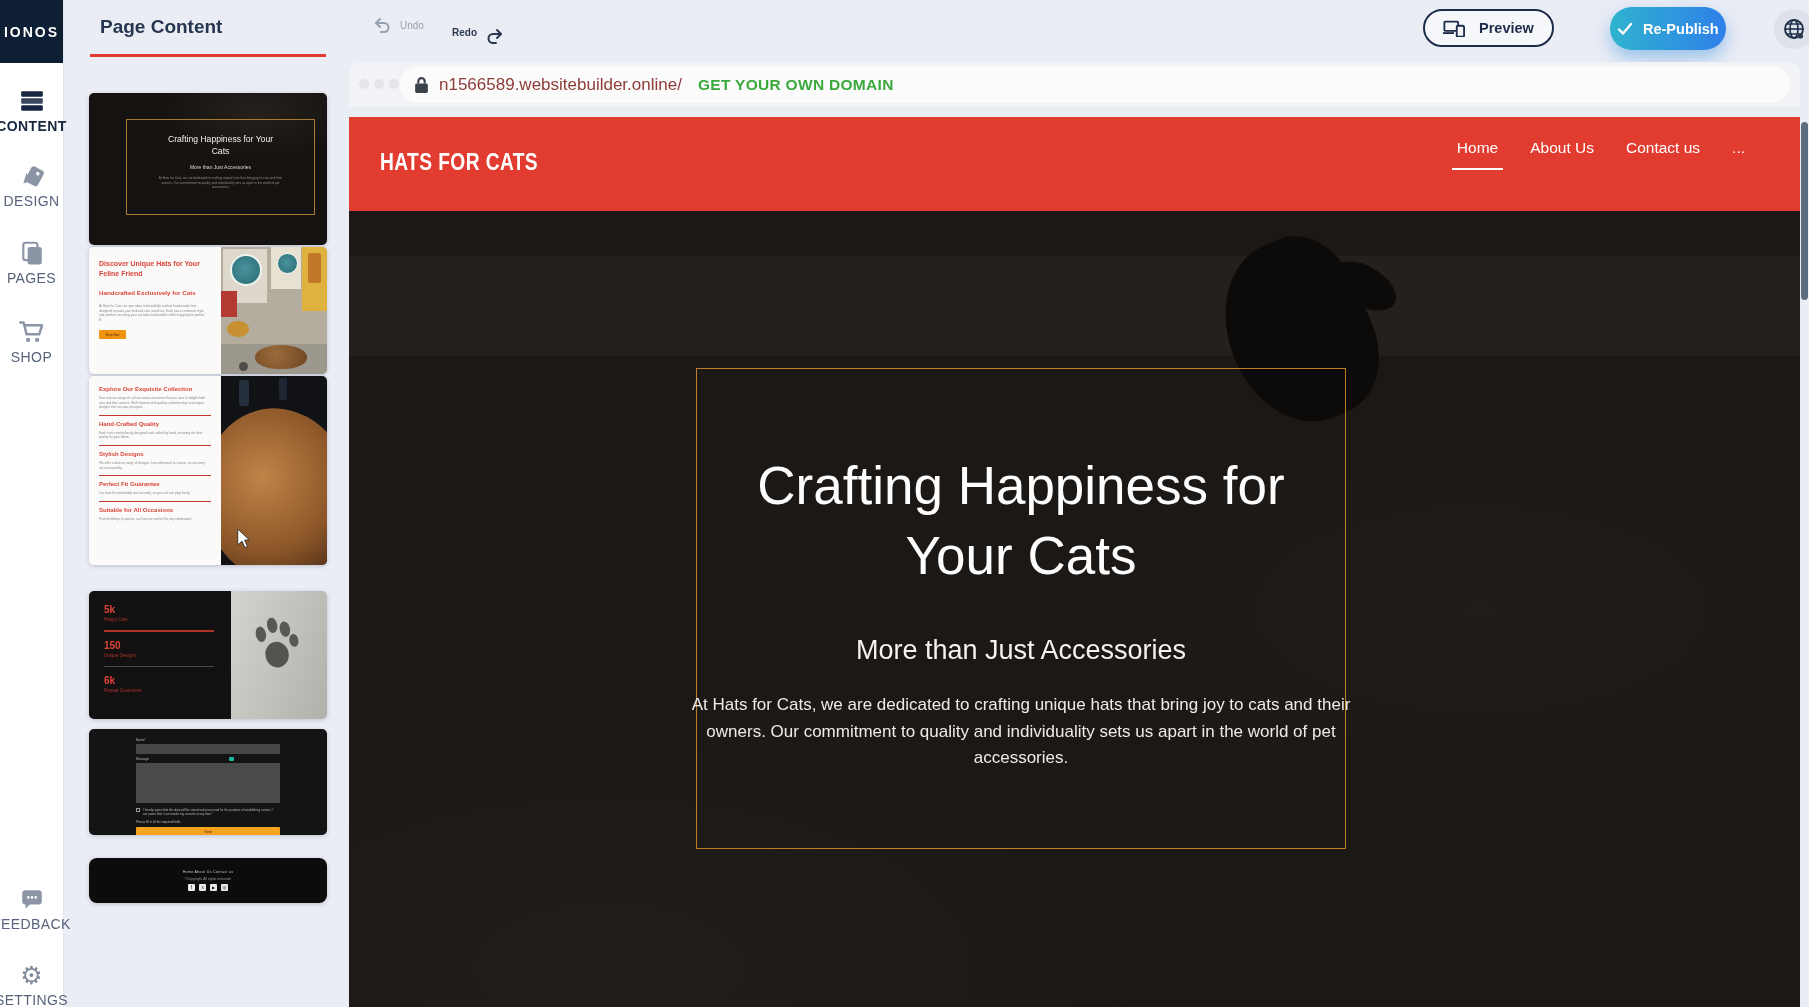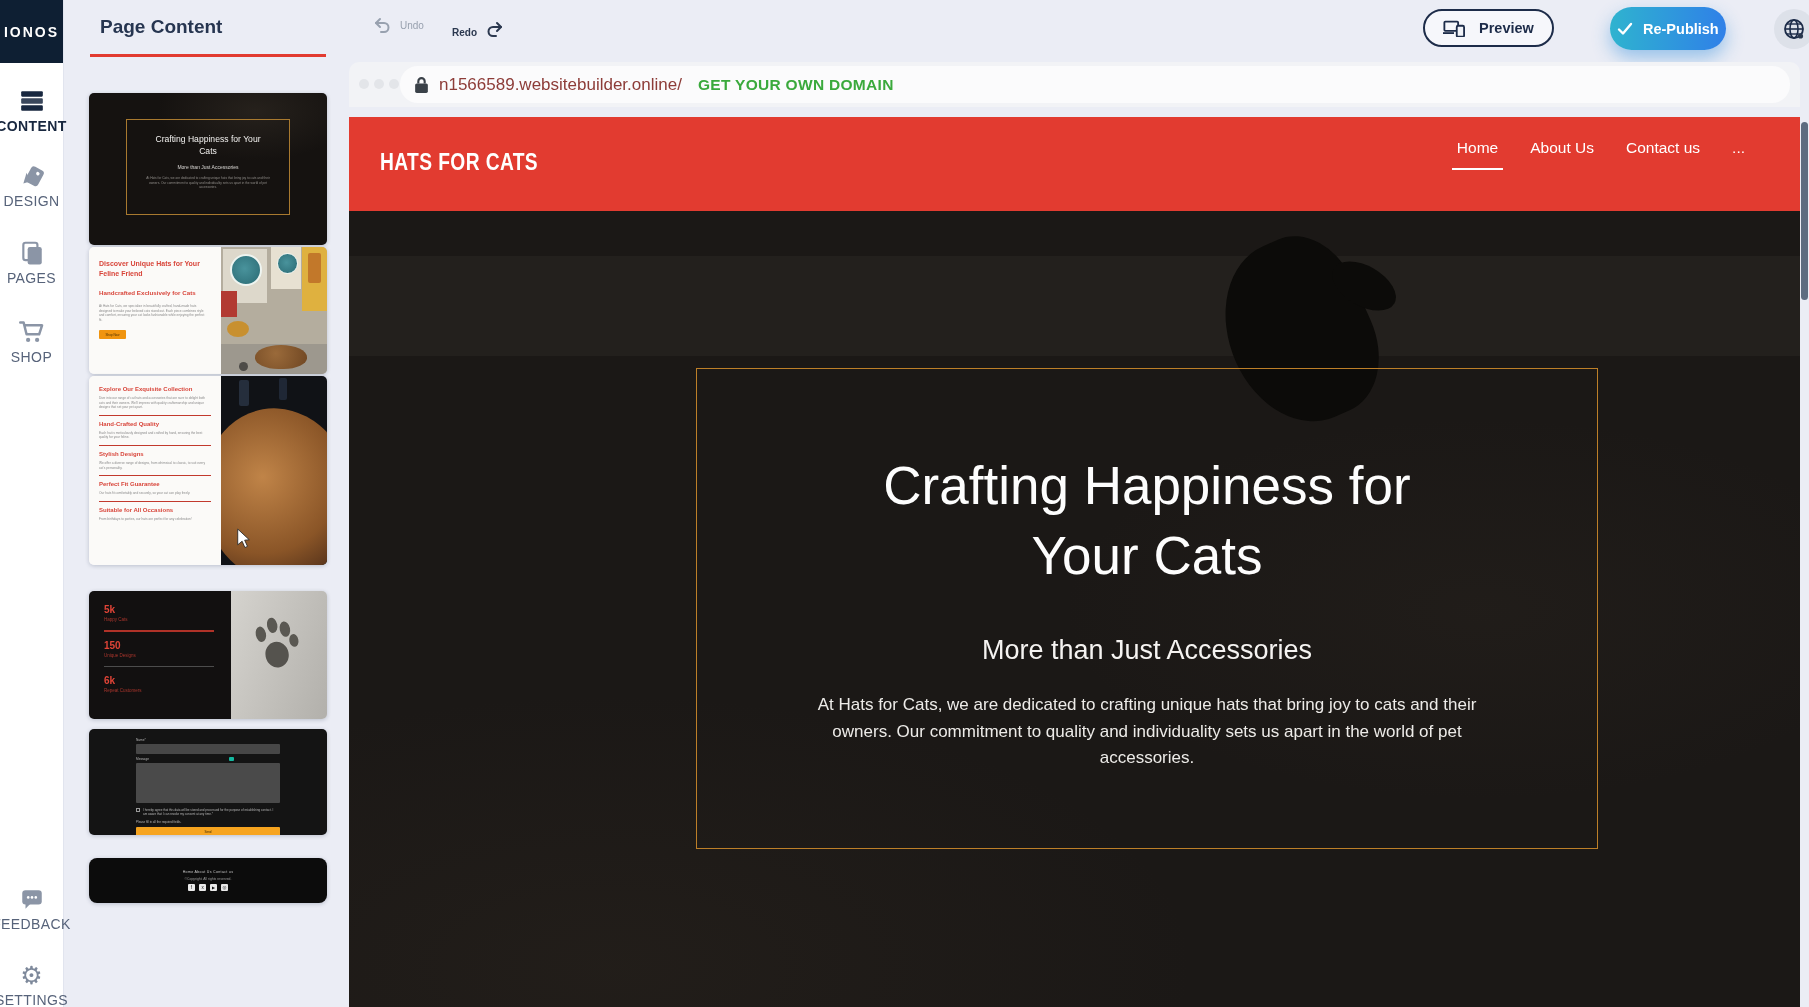--- a/index.html
+++ b/index.html
@@ -43,21 +43,21 @@
   .nav-item{position:relative;color:#fff;font-size:15.5px;cursor:pointer;}
   .nav-item.active::after{content:"";position:absolute;left:-5px;right:-5px;bottom:-13px;height:2.5px;background:#fff;}
   .hero{position:absolute;left:349px;top:211px;width:1451px;height:796px;overflow:hidden;cursor:pointer;
     background:
       radial-gradient(900px 420px at 18% 95%, rgba(70,58,44,.16), transparent 65%),
       radial-gradient(700px 320px at 78% 50%, rgba(80,68,54,.10), transparent 60%),
       var(--hero-bg,#1b1816);}
   .hero-band{position:absolute;left:0;top:45px;width:100%;height:100px;background:rgba(205,192,168,.05);}
   .cat-sil{position:absolute;left:880px;top:28px;width:140px;height:185px;background:#0c0b09;border-radius:58% 42% 45% 55%;transform:rotate(-24deg);}
   .cat-sil2{position:absolute;left:980px;top:55px;width:70px;height:40px;background:#0c0b09;border-radius:50%;transform:rotate(30deg);}
-  .hero-box{position:absolute;left:347px;top:157px;width:902px;height:481px;border:1.6px solid var(--hero-border,#bd7f28);box-sizing:border-box;display:flex;flex-direction:column;align-items:center;padding-top:82px;cursor:pointer;}
+  .hero-box{position:absolute;left:347px;top:157px;width:650px;height:481px;border:1.6px solid var(--hero-border,#bd7f28);box-sizing:border-box;display:flex;flex-direction:column;align-items:center;padding-top:82px;cursor:pointer;}
   .hero-title{color:#fdfdfd;font-size:53px;line-height:70px;text-align:center;font-weight:normal;margin:0;}
   .hero-sub{color:#f5f3f1;font-size:27px;margin-top:44px;font-weight:normal;}
   .hero-body{color:#edebe8;font-size:17px;line-height:26.5px;width:668px;text-align:center;margin-top:26px;}
   .scroll-thumb{position:absolute;left:1801px;top:122px;width:7px;height:178px;border-radius:4px;background:#5d6c80;cursor:pointer;}
   
   .rh{color:var(--thumb-red,#d8453a);font-weight:bold;}
 </style>
 </head>
 <body>
 
@@ -115,21 +115,21 @@
   <div class="side-item" style="top:962px">
     <span class="gear-glyph">⚙</span>
     <span class="lbl">SETTINGS</span>
   </div>
 </aside>
 
 <h1 class="panel-title" style="margin:0">Page Content</h1>
 <div class="red-divider"></div>
 
 <div class="thumb" style="top:93px;height:152px;background:radial-gradient(140px 70px at 70% 12%, #26211c, transparent 70%), #151210;">
-  <div class="abs" style="left:37px;top:26px;width:164px;height:96px;border:1px solid #a8792f;display:flex;flex-direction:column;align-items:center;padding-top:14px;box-sizing:border-box;">
+  <div class="abs" style="left:37px;top:26px;width:189px;height:96px;border:1px solid #a8792f;display:flex;flex-direction:column;align-items:center;padding-top:14px;box-sizing:border-box;">
     <div style="color:#f2f1ef;font-size:8.6px;line-height:11.5px;text-align:center;width:120px;">Crafting Happiness for Your Cats</div>
     <div style="color:#dcdad7;font-size:5px;margin-top:7px;">More than Just Accessories</div>
     <div style="color:#8f8c88;font-size:3.2px;line-height:4.6px;text-align:center;width:126px;margin-top:6px;">At Hats for Cats, we are dedicated to crafting unique hats that bring joy to cats and their owners. Our commitment to quality and individuality sets us apart in the world of pet accessories.</div>
   </div>
 </div>
 
 <div class="thumb" style="top:247px;height:127px;display:flex;">
   <div style="width:132px;background:#fbfaf8;padding:12px 10px 0 10px;box-sizing:border-box;">
     <div class="rh" style="font-size:7px;line-height:9.5px;">Discover Unique Hats for Your Feline Friend</div>
     <div class="rh" style="font-size:6.2px;margin-top:11px;">Handcrafted Exclusively for Cats</div>
@@ -225,21 +225,21 @@
 </div>
 
 <div class="abs" style="left:372px;top:16px;display:flex;align-items:center;gap:8px;cursor:pointer;">
   <svg width="20" height="18" viewBox="0 0 20 18">
     <path d="M4 7 h8 a4.5 4.5 0 0 1 0 9 h-3" fill="none" stroke="#98a1af" stroke-width="2" stroke-linecap="round"></path>
     <path d="M8 3 L4 7 L8 11" fill="none" stroke="#98a1af" stroke-width="2" stroke-linecap="round" stroke-linejoin="round"></path>
   </svg>
   <span class="tool-txt" style="color:#98a1af;">Undo</span>
 </div>
 
-<div class="abs" style="left:452px;top:20px;display:flex;align-items:flex-end;gap:8px;cursor:pointer;">
+<div class="abs" style="left:452px;top:27px;display:flex;align-items:flex-start;gap:8px;cursor:pointer;">
   <span class="tool-txt" style="color:#2b384f;font-weight:bold;">Redo</span>
   <svg width="20" height="18" viewBox="0 0 20 18">
     <path d="M16 7 h-8 a4.5 4.5 0 0 0 0 9 h3" fill="none" stroke="#2b384f" stroke-width="2" stroke-linecap="round"></path>
     <path d="M12 3 L16 7 L12 11" fill="none" stroke="#2b384f" stroke-width="2" stroke-linecap="round" stroke-linejoin="round"></path>
   </svg>
 </div>
 
 <button class="btn-preview">
   <svg width="22" height="17" viewBox="0 0 24 18">
     <rect x="1.5" y="1.5" width="15" height="10" rx="1" fill="none" stroke="#1d2c49" stroke-width="2"></rect>

